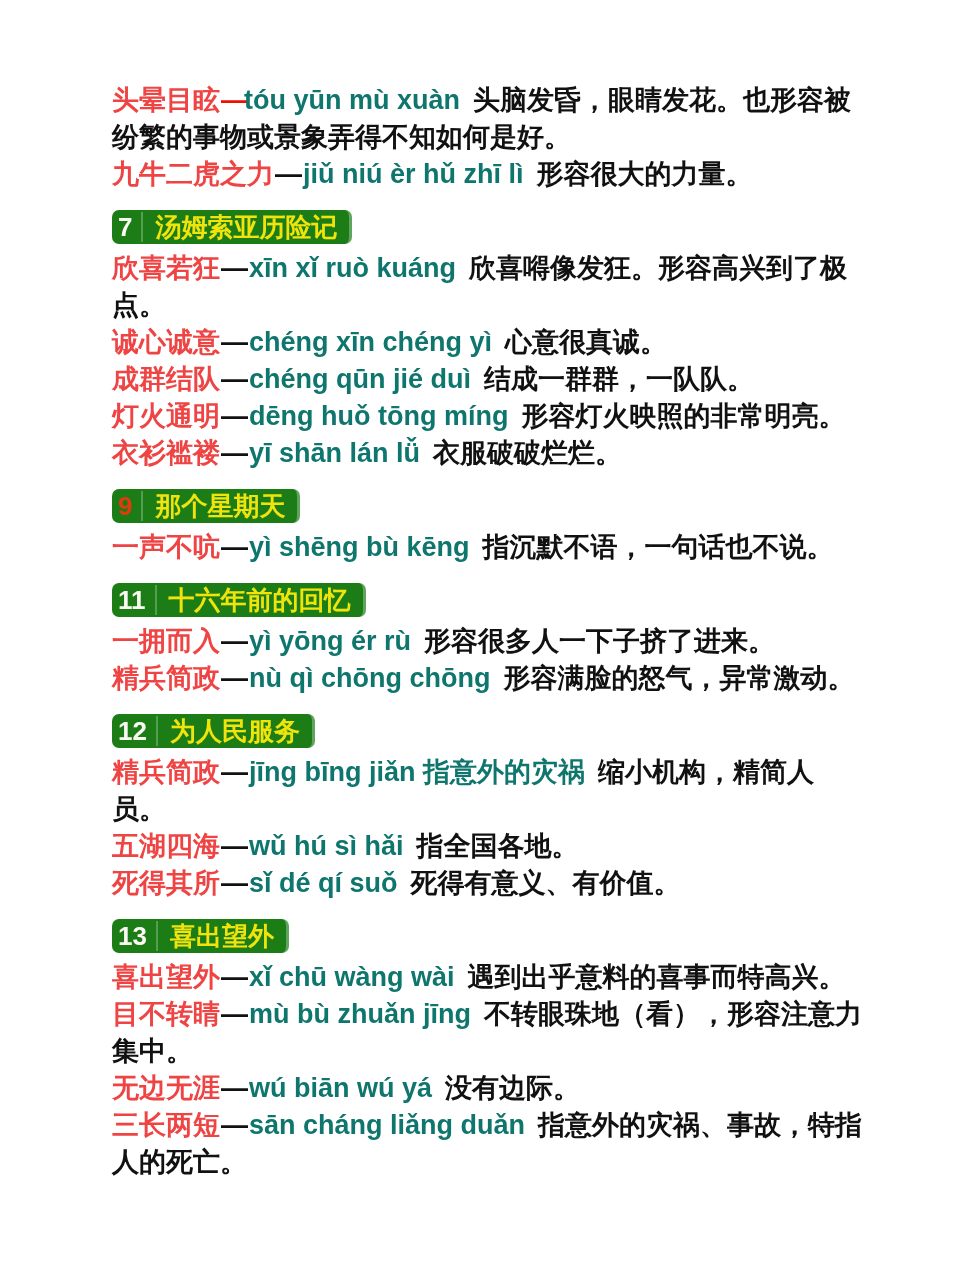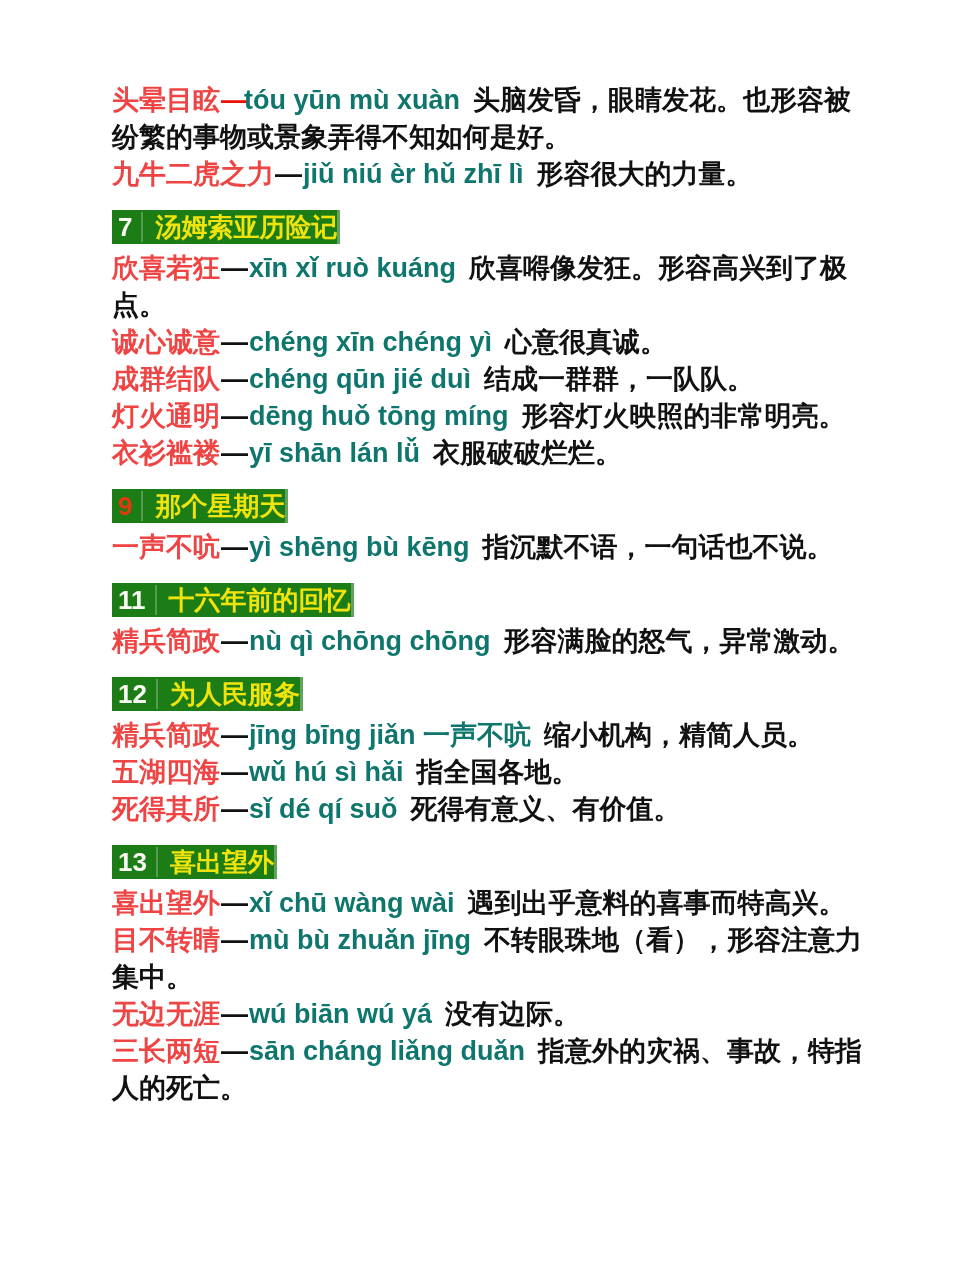--- a/index.html
+++ b/index.html
@@ -24,23 +24,24 @@
   .dash { color: #111111; margin: 0 1px; }
   .dash.dash-red { color: #ee0f00; margin-right: -4px; }
   .py { color: #0f766e; }
   .mean { color: #111111; margin-left: 13px; }
   .sec-header {
     display: inline-block;
     background: #1c7d17;
     color: #f0e40c;
     font-size: 26px;
     line-height: 30px;
-    padding: 2px 0 2px 6px;
+    padding: 2px 12px 2px 6px;
     margin: 17px 0 6px 0;
     border-right: 3px solid rgba(255,255,255,0.30);
+    border-radius: 7px;
   }
   .sec-header .num {
     color: #fafaf2;
     margin-right: 12px;
     padding-right: 9px;
     border-right: 2px solid rgba(255,255,255,0.25);
   }
   .sec-header.alt-num .num { color: #e5380e; }
 </style>
 </head>
@@ -63,26 +64,27 @@
   <p class="entry"><span class="hz">衣衫褴褛</span><span class="dash">—</span><span class="py">yī shān lán lǚ</span><span class="mean">衣服破破烂烂。</span></p>
 
   
   <div class="sec-header alt-num"><span class="num">9</span><span class="title">那个星期天</span></div>
 
   <p class="entry"><span class="hz">一声不吭</span><span class="dash">—</span><span class="py">yì shēng bù kēng</span><span class="mean">指沉默不语，一句话也不说。</span></p>
 
   
   <div class="sec-header"><span class="num">11</span><span class="title">十六年前的回忆</span></div>
 
+  <p class="entry"><span class="hz">一拥而入</span><span class="dash">—</span><span class="py">yì yōng ér rù</span><span class="mean">形容很多人一下子挤了进来。</span></p>
   <p class="entry"><span class="hz">精兵简政</span><span class="dash">—</span><span class="py">nù qì chōng chōng</span><span class="mean">形容满脸的怒气，异常激动。</span></p>
 
   
   <div class="sec-header"><span class="num">12</span><span class="title">为人民服务</span></div>
 
-  <p class="entry"><span class="hz">精兵简政</span><span class="dash">—</span><span class="py">jīng bīng jiǎn 一声不吭</span><span class="mean">缩小机构，精简人员。</span></p>
+  <p class="entry"><span class="hz">精兵简政</span><span class="dash">—</span><span class="py">jīng bīng jiǎn 指意外的灾祸</span><span class="mean">缩小机构，精简人员。</span></p>
   <p class="entry"><span class="hz">五湖四海</span><span class="dash">—</span><span class="py">wǔ hú sì hǎi</span><span class="mean">指全国各地。</span></p>
   <p class="entry"><span class="hz">死得其所</span><span class="dash">—</span><span class="py">sǐ dé qí suǒ</span><span class="mean">死得有意义、有价值。</span></p>
 
   
   <div class="sec-header"><span class="num">13</span><span class="title">喜出望外</span></div>
 
   <p class="entry"><span class="hz">喜出望外</span><span class="dash">—</span><span class="py">xǐ chū wàng wài</span><span class="mean">遇到出乎意料的喜事而特高兴。</span></p>
   <p class="entry"><span class="hz">目不转睛</span><span class="dash">—</span><span class="py">mù bù zhuǎn jīng</span><span class="mean">不转眼珠地（看），形容注意力集中。</span></p>
   <p class="entry"><span class="hz">无边无涯</span><span class="dash">—</span><span class="py">wú biān wú yá</span><span class="mean">没有边际。</span></p>
   <p class="entry"><span class="hz">三长两短</span><span class="dash">—</span><span class="py">sān cháng liǎng duǎn</span><span class="mean">指意外的灾祸、事故，特指人的死亡。</span></p>

